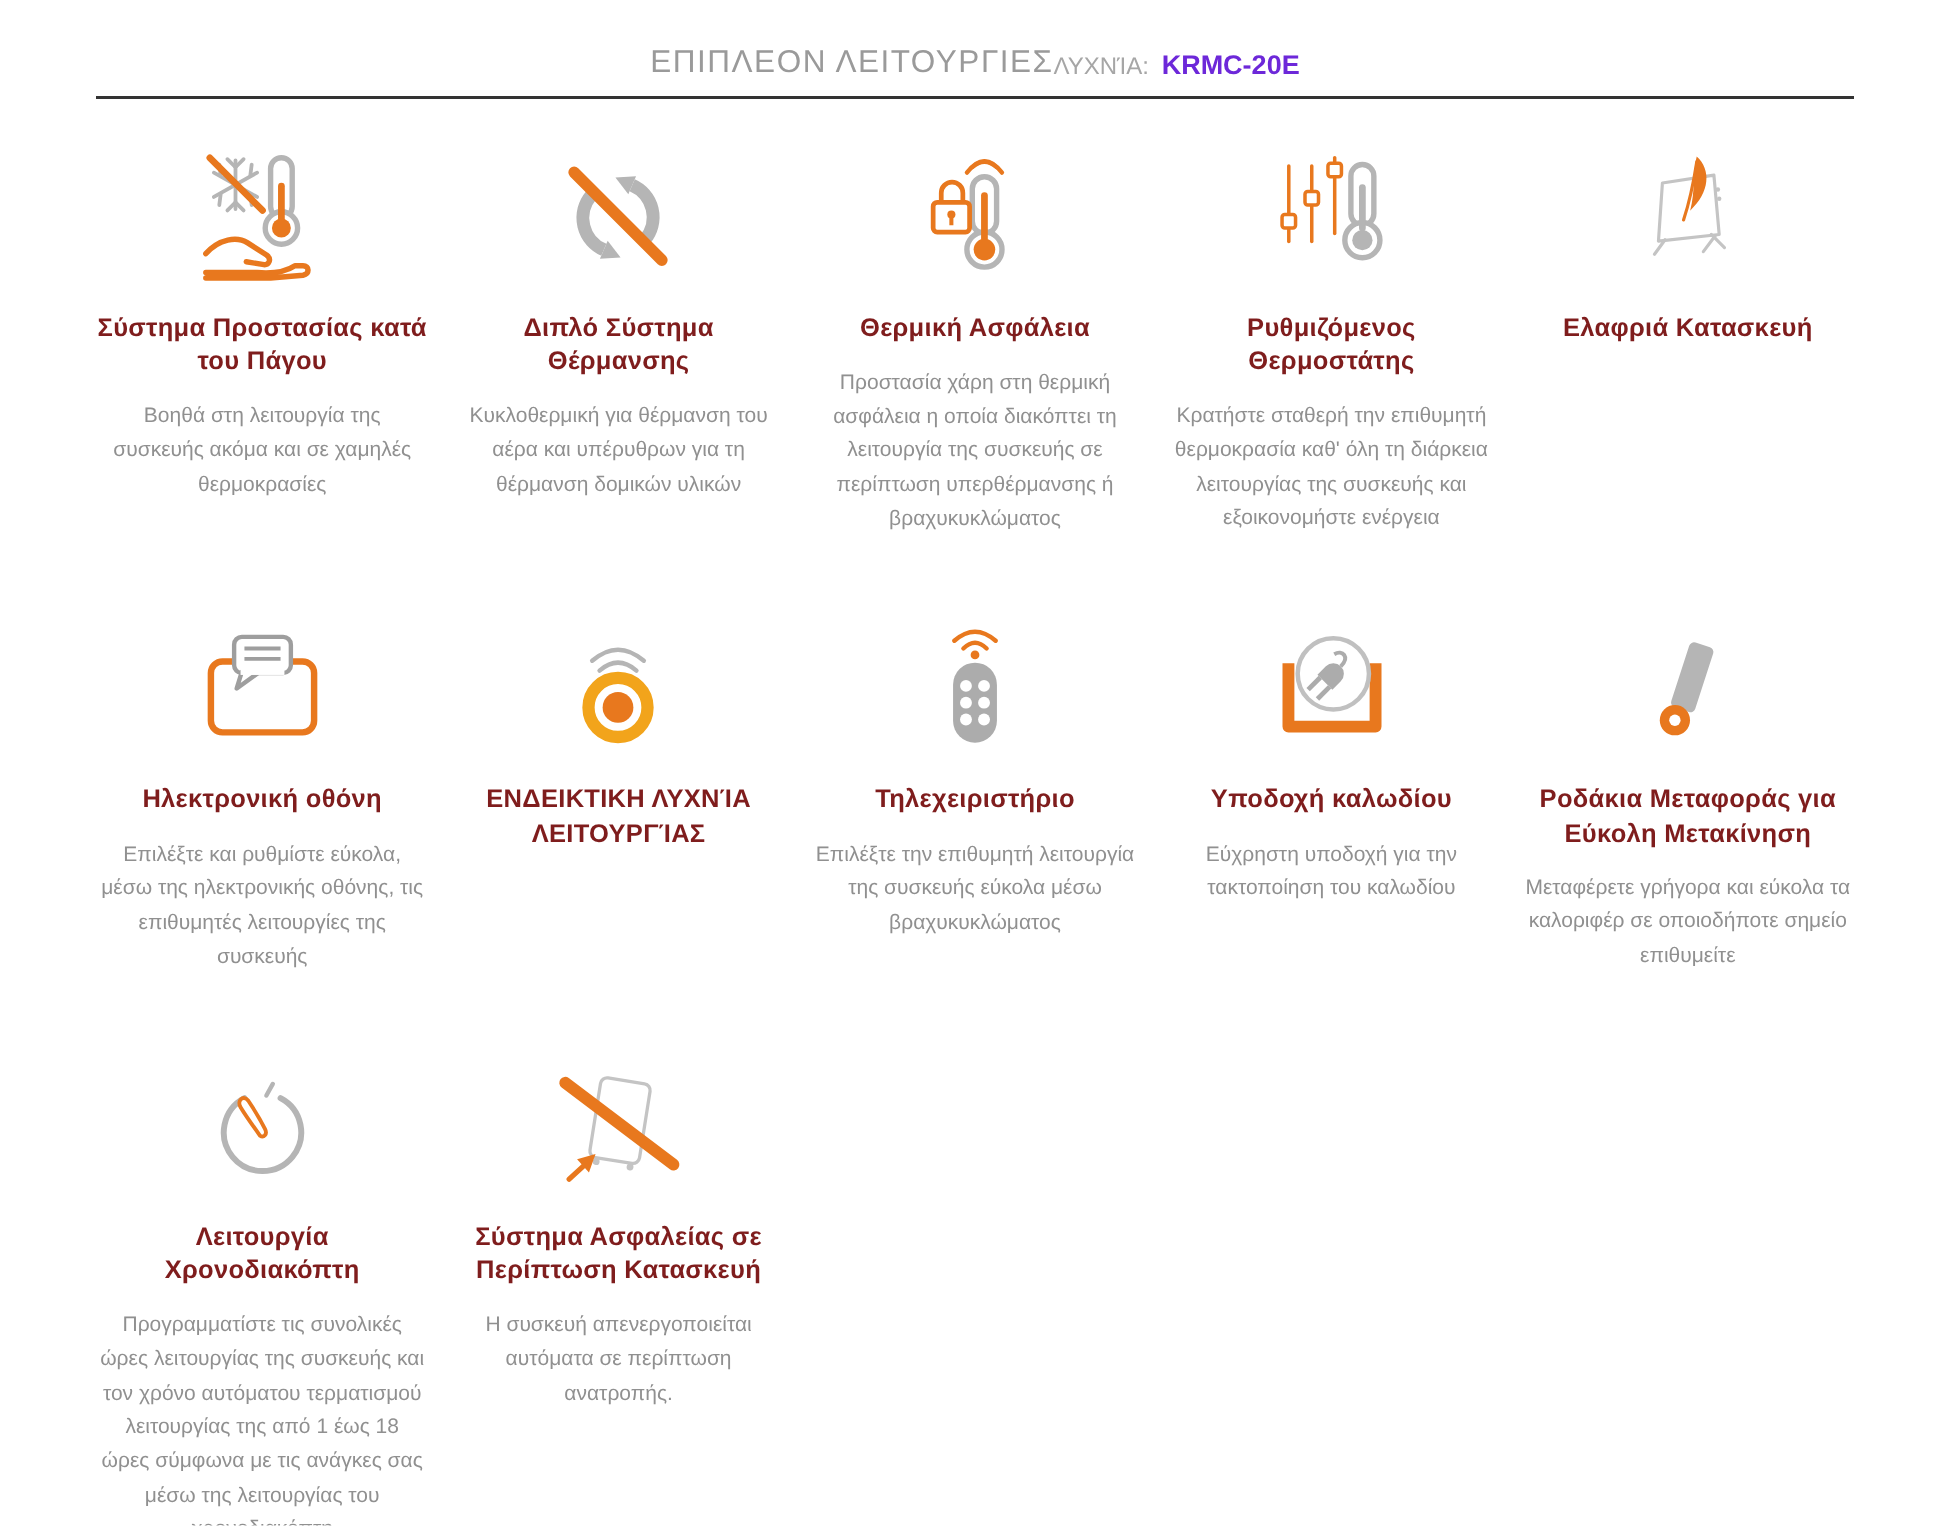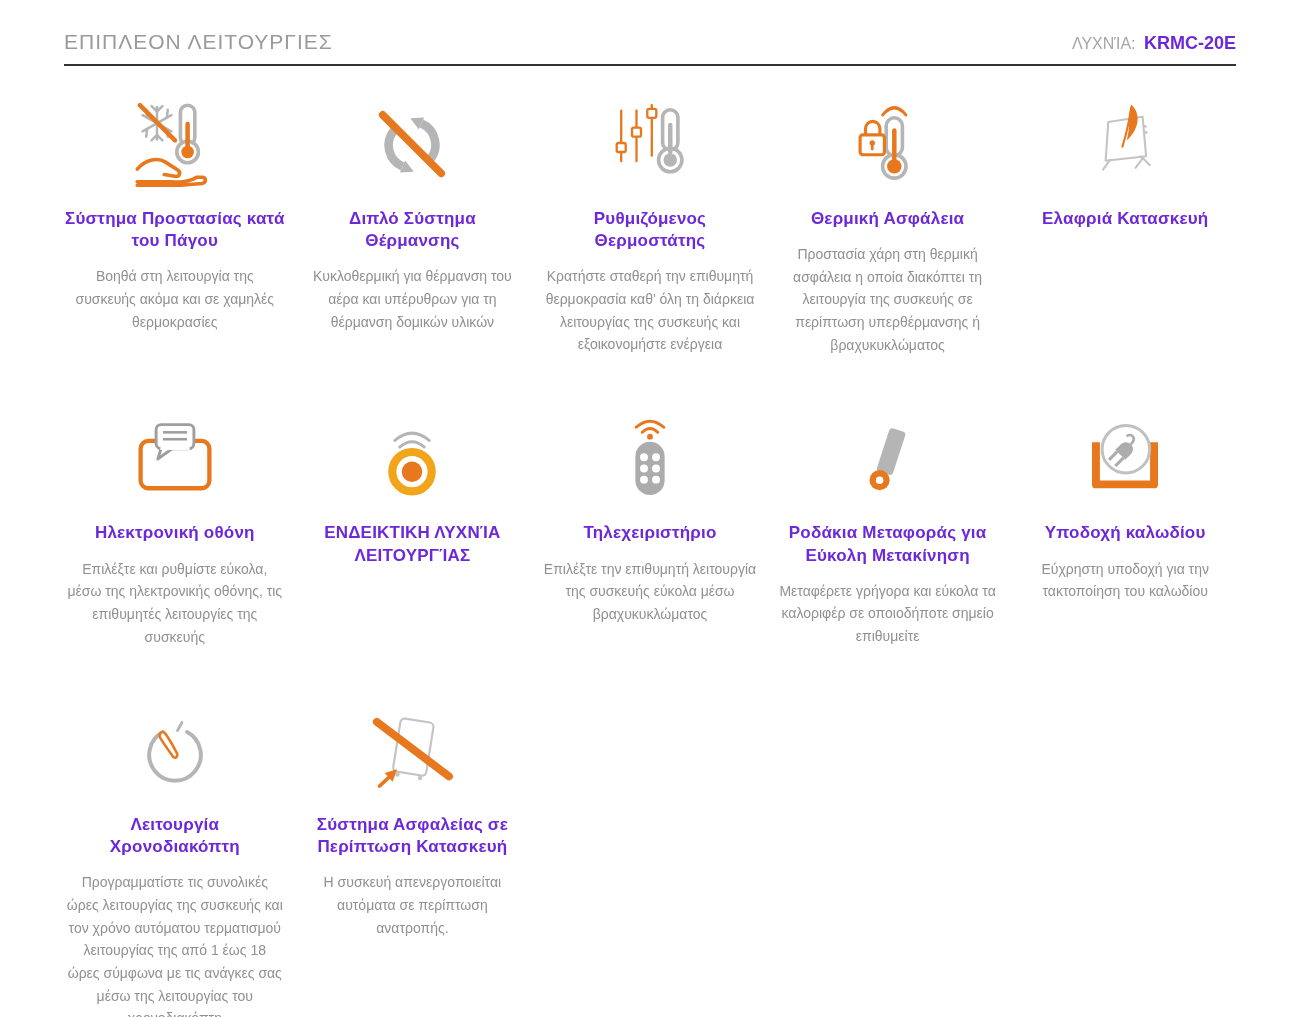--- a/index.html
+++ b/index.html
@@ -5,37 +5,37 @@
   * { margin:0; padding:0; box-sizing:border-box; }
   html,body { background:#ffffff; }
   body {
     font-family:"Liberation Sans", sans-serif;
     width:1300px; height:1017px; overflow:hidden;
     -webkit-font-smoothing:antialiased;
   }
   .container { width:1172px; margin:0 auto; padding-top:24px; }
 
   
-  .page-header { display:flex; justify-content:space-between; align-items:flex-end; }
+  .page-header { display:flex; justify-content:center; align-items:flex-end; }
   .page-title {
     font-size:21px; font-weight:400; color:#9a9a9a; letter-spacing:1px;
     align-self:flex-start; padding-top:6px;
   }
   .model-line { font-size:16px; color:#a6a6a6; white-space:nowrap; }
   .model-value { font-size:18px; font-weight:700; color:#6d28d9; margin-left:4px; }
   .divider { border-bottom:2px solid #333333; margin-top:10px; }
 
   
   .grid {
     display:grid; grid-template-columns:repeat(5, 1fr);
     column-gap:16px; row-gap:52px; margin-top:28px;
   }
   .card { text-align:center; }
   .icon-box { height:94px; display:flex; align-items:flex-end; justify-content:center; margin-bottom:20px; }
-  .card-title { font-size:17px; font-weight:700; color:#6d28d9; line-height:1.3; letter-spacing:0.2px; }
+  .card-title { font-size:17px; font-weight:700; color:#7f1d1d; line-height:1.3; letter-spacing:0.2px; }
   .card-desc { margin-top:13px; font-size:14px; color:#909090; line-height:1.62; padding:0 2px; }
   svg { display:block; }
 </style>
 </head>
 <body>
 
 <div class="container">
 
   <div class="page-header">
     <div class="page-title">ΕΠΙΠΛΕΟΝ ΛΕΙΤΟΥΡΓΙΕΣ</div>
@@ -89,57 +89,57 @@
           <line x1="16" y1="15" x2="84" y2="83" stroke="#E8781E" stroke-width="9" stroke-linecap="round"></line>
         </svg>
       </div>
       <div class="card-title">Διπλό Σύστημα Θέρμανσης</div>
       <div class="card-desc">Κυκλοθερμική για θέρμανση του αέρα και υπέρυθρων για τη θέρμανση δομικών υλικών</div>
     </div>
 
     <div class="card">
       <div class="icon-box">
         <svg viewBox="0 0 100 100" width="90" height="90">
-          <g stroke="#E8781E" stroke-width="2.6" fill="#fff" stroke-linecap="round">
-            <line x1="18" y1="14" x2="18" y2="70"></line>
-            <line x1="35" y1="14" x2="35" y2="70"></line>
-            <line x1="52" y1="8" x2="52" y2="64"></line>
-            <rect x="13" y="50" width="10" height="10" rx="2"></rect>
-            <rect x="30" y="33" width="10" height="10" rx="2"></rect>
-            <rect x="47" y="12" width="10" height="10" rx="2"></rect>
-          </g>
-          <rect x="64" y="13" width="17" height="45" rx="8.5" fill="#fff" stroke="#B5B5B5" stroke-width="4"></rect>
-          <circle cx="72.5" cy="69" r="13" fill="#fff" stroke="#B5B5B5" stroke-width="4"></circle>
-          <line x1="72.5" y1="30" x2="72.5" y2="60" stroke="#B5B5B5" stroke-width="5" stroke-linecap="round"></line>
-          <circle cx="72.5" cy="69" r="7.5" fill="#B5B5B5"></circle>
-        </svg>
-      </div>
-      <div class="card-title">Ρυθμιζόμενος Θερμοστάτης</div>
-      <div class="card-desc">Κρατήστε σταθερή την επιθυμητή θερμοκρασία καθ' όλη τη διάρκεια λειτουργίας της συσκευής και εξοικονομήστε ενέργεια</div>
-    </div>
-
-    <div class="card">
-      <div class="icon-box">
-        <svg viewBox="0 0 100 100" width="90" height="90">
           <g stroke="#E8781E" fill="none" stroke-width="3.2" stroke-linecap="round">
             <path d="M48 15 Q57 7 66 15"></path>
             <path d="M44 19 Q57 2 70 19"></path>
           </g>
           <rect x="48" y="22" width="18" height="42" rx="9" fill="#fff" stroke="#B5B5B5" stroke-width="4"></rect>
           <circle cx="57" cy="76" r="13" fill="#fff" stroke="#B5B5B5" stroke-width="4"></circle>
           <line x1="57" y1="36" x2="57" y2="68" stroke="#E8781E" stroke-width="5" stroke-linecap="round"></line>
           <circle cx="57" cy="76" r="8" fill="#E8781E"></circle>
           <path d="M25 41 v-7 a8 8 0 0 1 16 0 v7" fill="none" stroke="#E8781E" stroke-width="3.5"></path>
           <rect x="19" y="41" width="27" height="22" rx="3" fill="#fff" stroke="#E8781E" stroke-width="3.5"></rect>
           <circle cx="32.5" cy="50" r="3" fill="#E8781E"></circle>
           <line x1="32.5" y1="52" x2="32.5" y2="58" stroke="#E8781E" stroke-width="3"></line>
         </svg>
       </div>
       <div class="card-title">Θερμική Ασφάλεια</div>
       <div class="card-desc">Προστασία χάρη στη θερμική ασφάλεια η οποία διακόπτει τη λειτουργία της συσκευής σε περίπτωση υπερθέρμανσης ή βραχυκυκλώματος</div>
+    </div>
+
+    <div class="card">
+      <div class="icon-box">
+        <svg viewBox="0 0 100 100" width="90" height="90">
+          <g stroke="#E8781E" stroke-width="2.6" fill="#fff" stroke-linecap="round">
+            <line x1="18" y1="14" x2="18" y2="70"></line>
+            <line x1="35" y1="14" x2="35" y2="70"></line>
+            <line x1="52" y1="8" x2="52" y2="64"></line>
+            <rect x="13" y="50" width="10" height="10" rx="2"></rect>
+            <rect x="30" y="33" width="10" height="10" rx="2"></rect>
+            <rect x="47" y="12" width="10" height="10" rx="2"></rect>
+          </g>
+          <rect x="64" y="13" width="17" height="45" rx="8.5" fill="#fff" stroke="#B5B5B5" stroke-width="4"></rect>
+          <circle cx="72.5" cy="69" r="13" fill="#fff" stroke="#B5B5B5" stroke-width="4"></circle>
+          <line x1="72.5" y1="30" x2="72.5" y2="60" stroke="#B5B5B5" stroke-width="5" stroke-linecap="round"></line>
+          <circle cx="72.5" cy="69" r="7.5" fill="#B5B5B5"></circle>
+        </svg>
+      </div>
+      <div class="card-title">Ρυθμιζόμενος Θερμοστάτης</div>
+      <div class="card-desc">Κρατήστε σταθερή την επιθυμητή θερμοκρασία καθ' όλη τη διάρκεια λειτουργίας της συσκευής και εξοικονομήστε ενέργεια</div>
     </div>
 
     <div class="card">
       <div class="icon-box">
         <svg viewBox="0 0 100 100" width="88" height="88">
           <g fill="none" stroke="#C4C4C4" stroke-width="2.4" stroke-linejoin="round" stroke-linecap="round">
             <path d="M31 25 L70 19 L74 64 L28 69 Z"></path>
             <line x1="33" y1="68" x2="25" y2="79"></line>
             <line x1="68" y1="64" x2="78" y2="74"></line>
             <line x1="71" y1="65" x2="62" y2="77"></line>
@@ -196,51 +196,51 @@
               <circle cx="57" cy="74" r="4.6"></circle>
           </g>
         </svg>
       </div>
       <div class="card-title">Τηλεχειριστήριο</div>
       <div class="card-desc">Επιλέξτε την επιθυμητή λειτουργία της συσκευής εύκολα μέσω βραχυκυκλώματος</div>
     </div>
 
     <div class="card">
       <div class="icon-box">
-        <svg viewBox="0 0 100 100" width="84" height="84">
-          <g transform="rotate(18 50 45)">
-            <rect x="42" y="12" width="20" height="54" rx="4" fill="#B5B5B5"></rect>
-          </g>
-          <circle cx="40" cy="74" r="12" fill="#E8781E"></circle>
-          <circle cx="40" cy="74" r="4.5" fill="#fff"></circle>
-        </svg>
-      </div>
-      <div class="card-title">Ροδάκια Μεταφοράς για Εύκολη Μετακίνηση</div>
-      <div class="card-desc">Μεταφέρετε γρήγορα και εύκολα τα καλοριφέρ σε οποιοδήποτε σημείο επιθυμείτε</div>
-    </div>
-
-    <div class="card">
-      <div class="icon-box">
         <svg viewBox="0 0 100 100" width="88" height="88">
           <path d="M17 32 L17 80 L83 80 L83 32" fill="none" stroke="#E8781E" stroke-width="9" stroke-linejoin="round"></path>
           <circle cx="51" cy="40" r="27" fill="#fff" stroke="#C0C0C0" stroke-width="3.4"></circle>
           <g transform="rotate(225 51 40)">
             <line x1="46" y1="18" x2="46" y2="31" stroke="#ACACAC" stroke-width="3.6"></line>
             <line x1="56" y1="18" x2="56" y2="31" stroke="#ACACAC" stroke-width="3.6"></line>
             <path d="M43 31 h16 v9 a8 8 0 0 1 -16 0 Z" fill="#ACACAC"></path>
             <path d="M51 48 C51 58 59 58 61 51" fill="none" stroke="#ACACAC" stroke-width="3"></path>
           </g>
         </svg>
       </div>
       <div class="card-title">Υποδοχή καλωδίου</div>
       <div class="card-desc">Εύχρηστη υποδοχή για την τακτοποίηση του καλωδίου</div>
     </div>
 
     <div class="card">
       <div class="icon-box">
+        <svg viewBox="0 0 100 100" width="84" height="84">
+          <g transform="rotate(18 50 45)">
+            <rect x="42" y="12" width="20" height="54" rx="4" fill="#B5B5B5"></rect>
+          </g>
+          <circle cx="40" cy="74" r="12" fill="#E8781E"></circle>
+          <circle cx="40" cy="74" r="4.5" fill="#fff"></circle>
+        </svg>
+      </div>
+      <div class="card-title">Ροδάκια Μεταφοράς για Εύκολη Μετακίνηση</div>
+      <div class="card-desc">Μεταφέρετε γρήγορα και εύκολα τα καλοριφέρ σε οποιοδήποτε σημείο επιθυμείτε</div>
+    </div>
+
+    <div class="card">
+      <div class="icon-box">
         <svg viewBox="0 0 100 100" width="86" height="86">
           <path d="M36 28 A30 30 0 1 0 64 28" fill="none" stroke="#B5B5B5" stroke-width="4.6" stroke-linecap="round"></path>
           <line x1="58" y1="17" x2="53" y2="26" stroke="#B5B5B5" stroke-width="3.4" stroke-linecap="round"></line>
           <path d="M48 57 C43 50 36 40 33 35 C30 30 35 25 39 30 C43 36 49 46 52 52 C54 56 51 59 48 57 Z" fill="#fff" stroke="#E8781E" stroke-width="3"></path>
         </svg>
       </div>
       <div class="card-title">Λειτουργία Χρονοδιακόπτη</div>
       <div class="card-desc">Προγραμματίστε τις συνολικές ώρες λειτουργίας της συσκευής και τον χρόνο αυτόματου τερματισμού λειτουργίας της από 1 έως 18 ώρες σύμφωνα με τις ανάγκες σας μέσω της λειτουργίας του χρονοδιακόπτη</div>
     </div>
 

